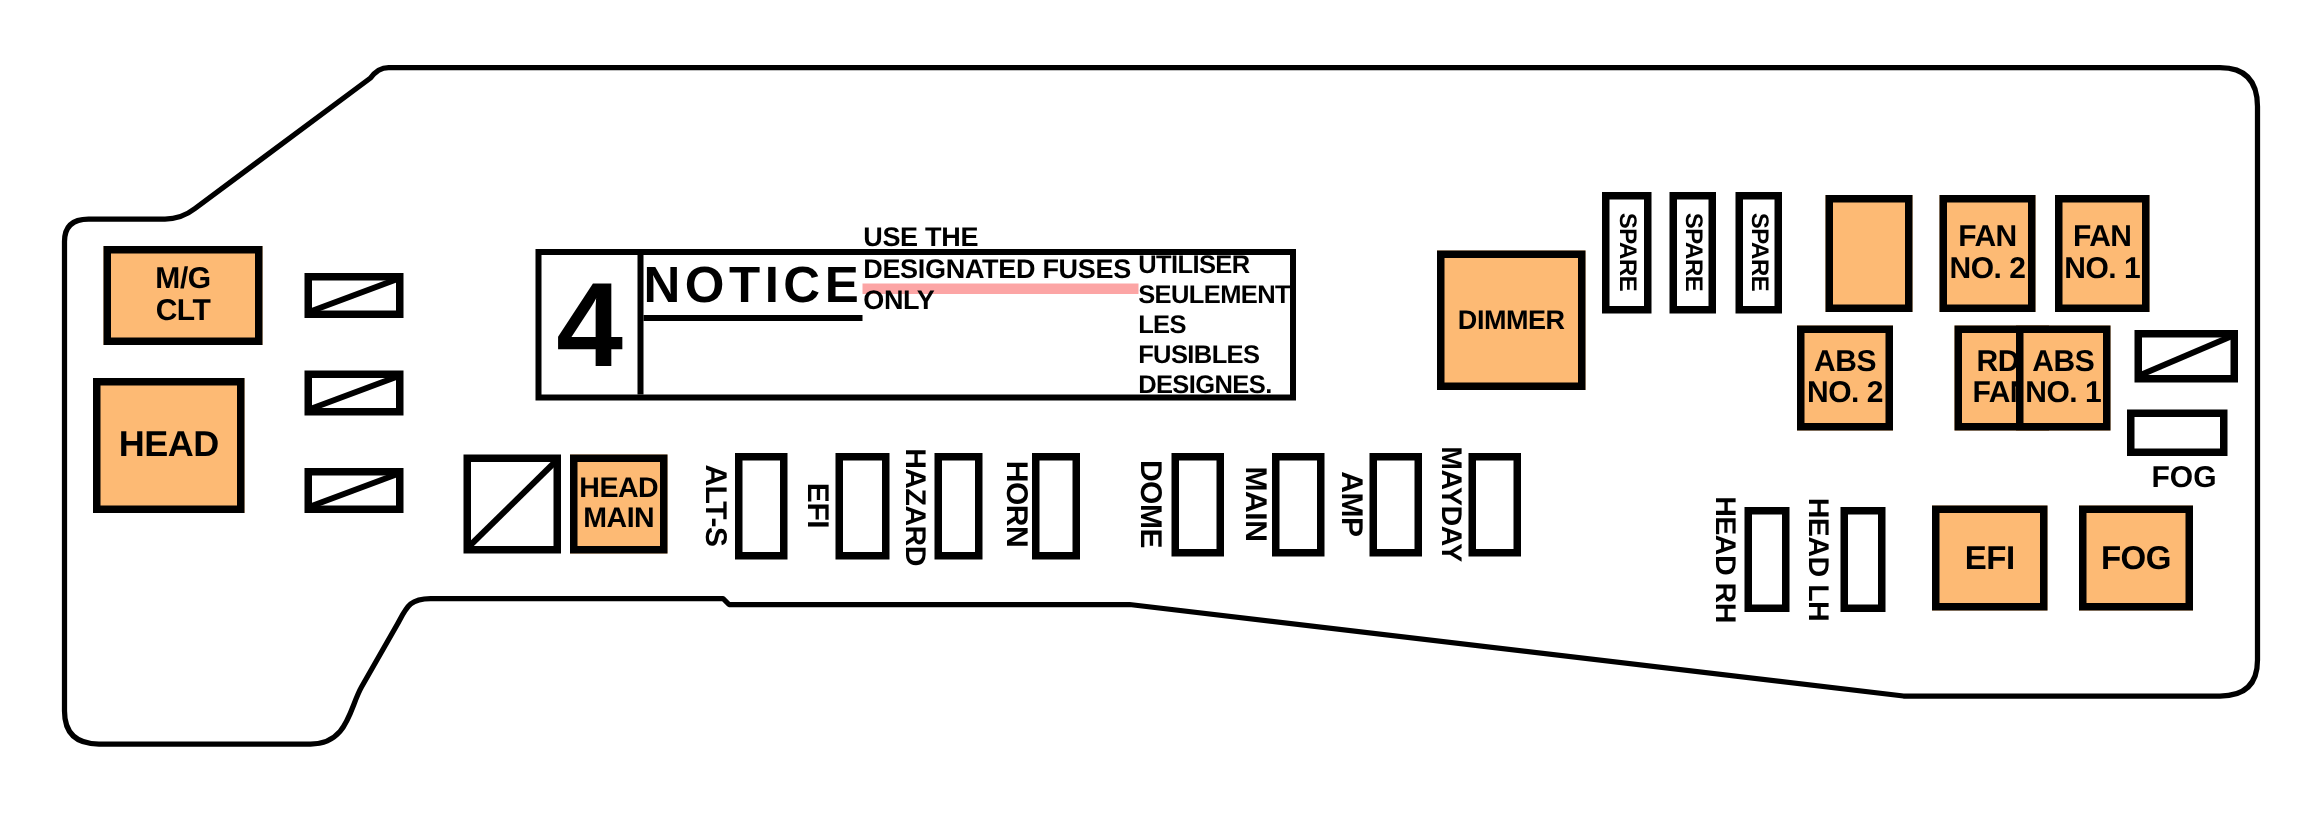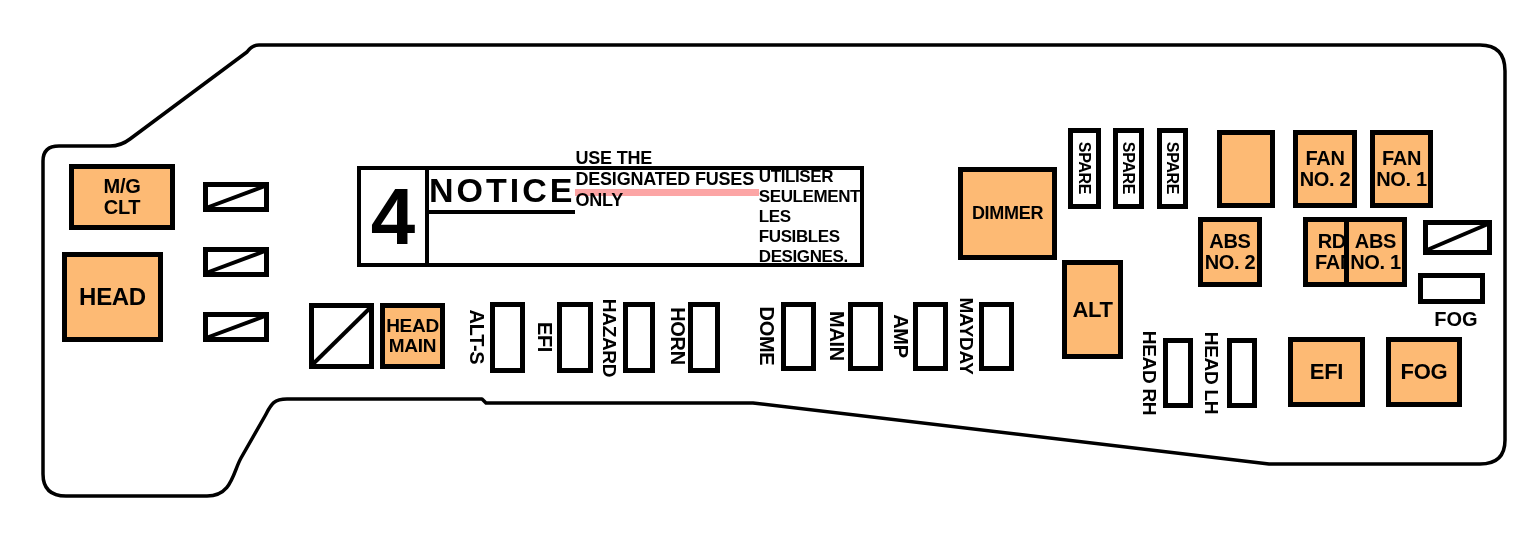--- a/index.html
+++ b/index.html
@@ -103,21 +103,20 @@
   <div class="vlabel" style="left:836px; top:336px; font-size:20px;">MAIN</div>
   <div class="vrect" style="left:848px; top:302px; width:35px; height:69px;"></div>
 
   <div class="vlabel" style="left:900px; top:336px; font-size:20px;">AMP</div>
   <div class="vrect" style="left:913px; top:302px; width:35px; height:69px;"></div>
 
   <div class="vlabel" style="left:966px; top:336px; font-size:19px;">MAYDAY</div>
   <div class="vrect" style="left:979px; top:302px; width:35px; height:69px;"></div>
 
   <div class="box" style="left:938px; top:167px; width:99px; height:93px; font-size:18px;margin-left:20px;">DIMMER</div>
-  <div class="box" style="left:1062px; top:260px; width:61px; height:99px; font-size:22px;">ALT</div>
 
   <div class="vrect" style="left:1068px; top:128px; width:33px; height:81px;"></div>
   <div class="vlabel" style="left:1084px; top:168px; font-size:16px;">SPARE</div>
   <div class="vrect" style="left:1113px; top:128px; width:31px; height:81px;"></div>
   <div class="vlabel" style="left:1128px; top:168px; font-size:16px;">SPARE</div>
   <div class="vrect" style="left:1157px; top:128px; width:31px; height:81px;"></div>
   <div class="vlabel" style="left:1172px; top:168px; font-size:16px;">SPARE</div>
 
   <div class="box" style="left:1217px; top:130px; width:58px; height:78px;"></div>
   <div class="box" style="left:1293px; top:130px; width:64px; height:78px; font-size:20px;">FAN

